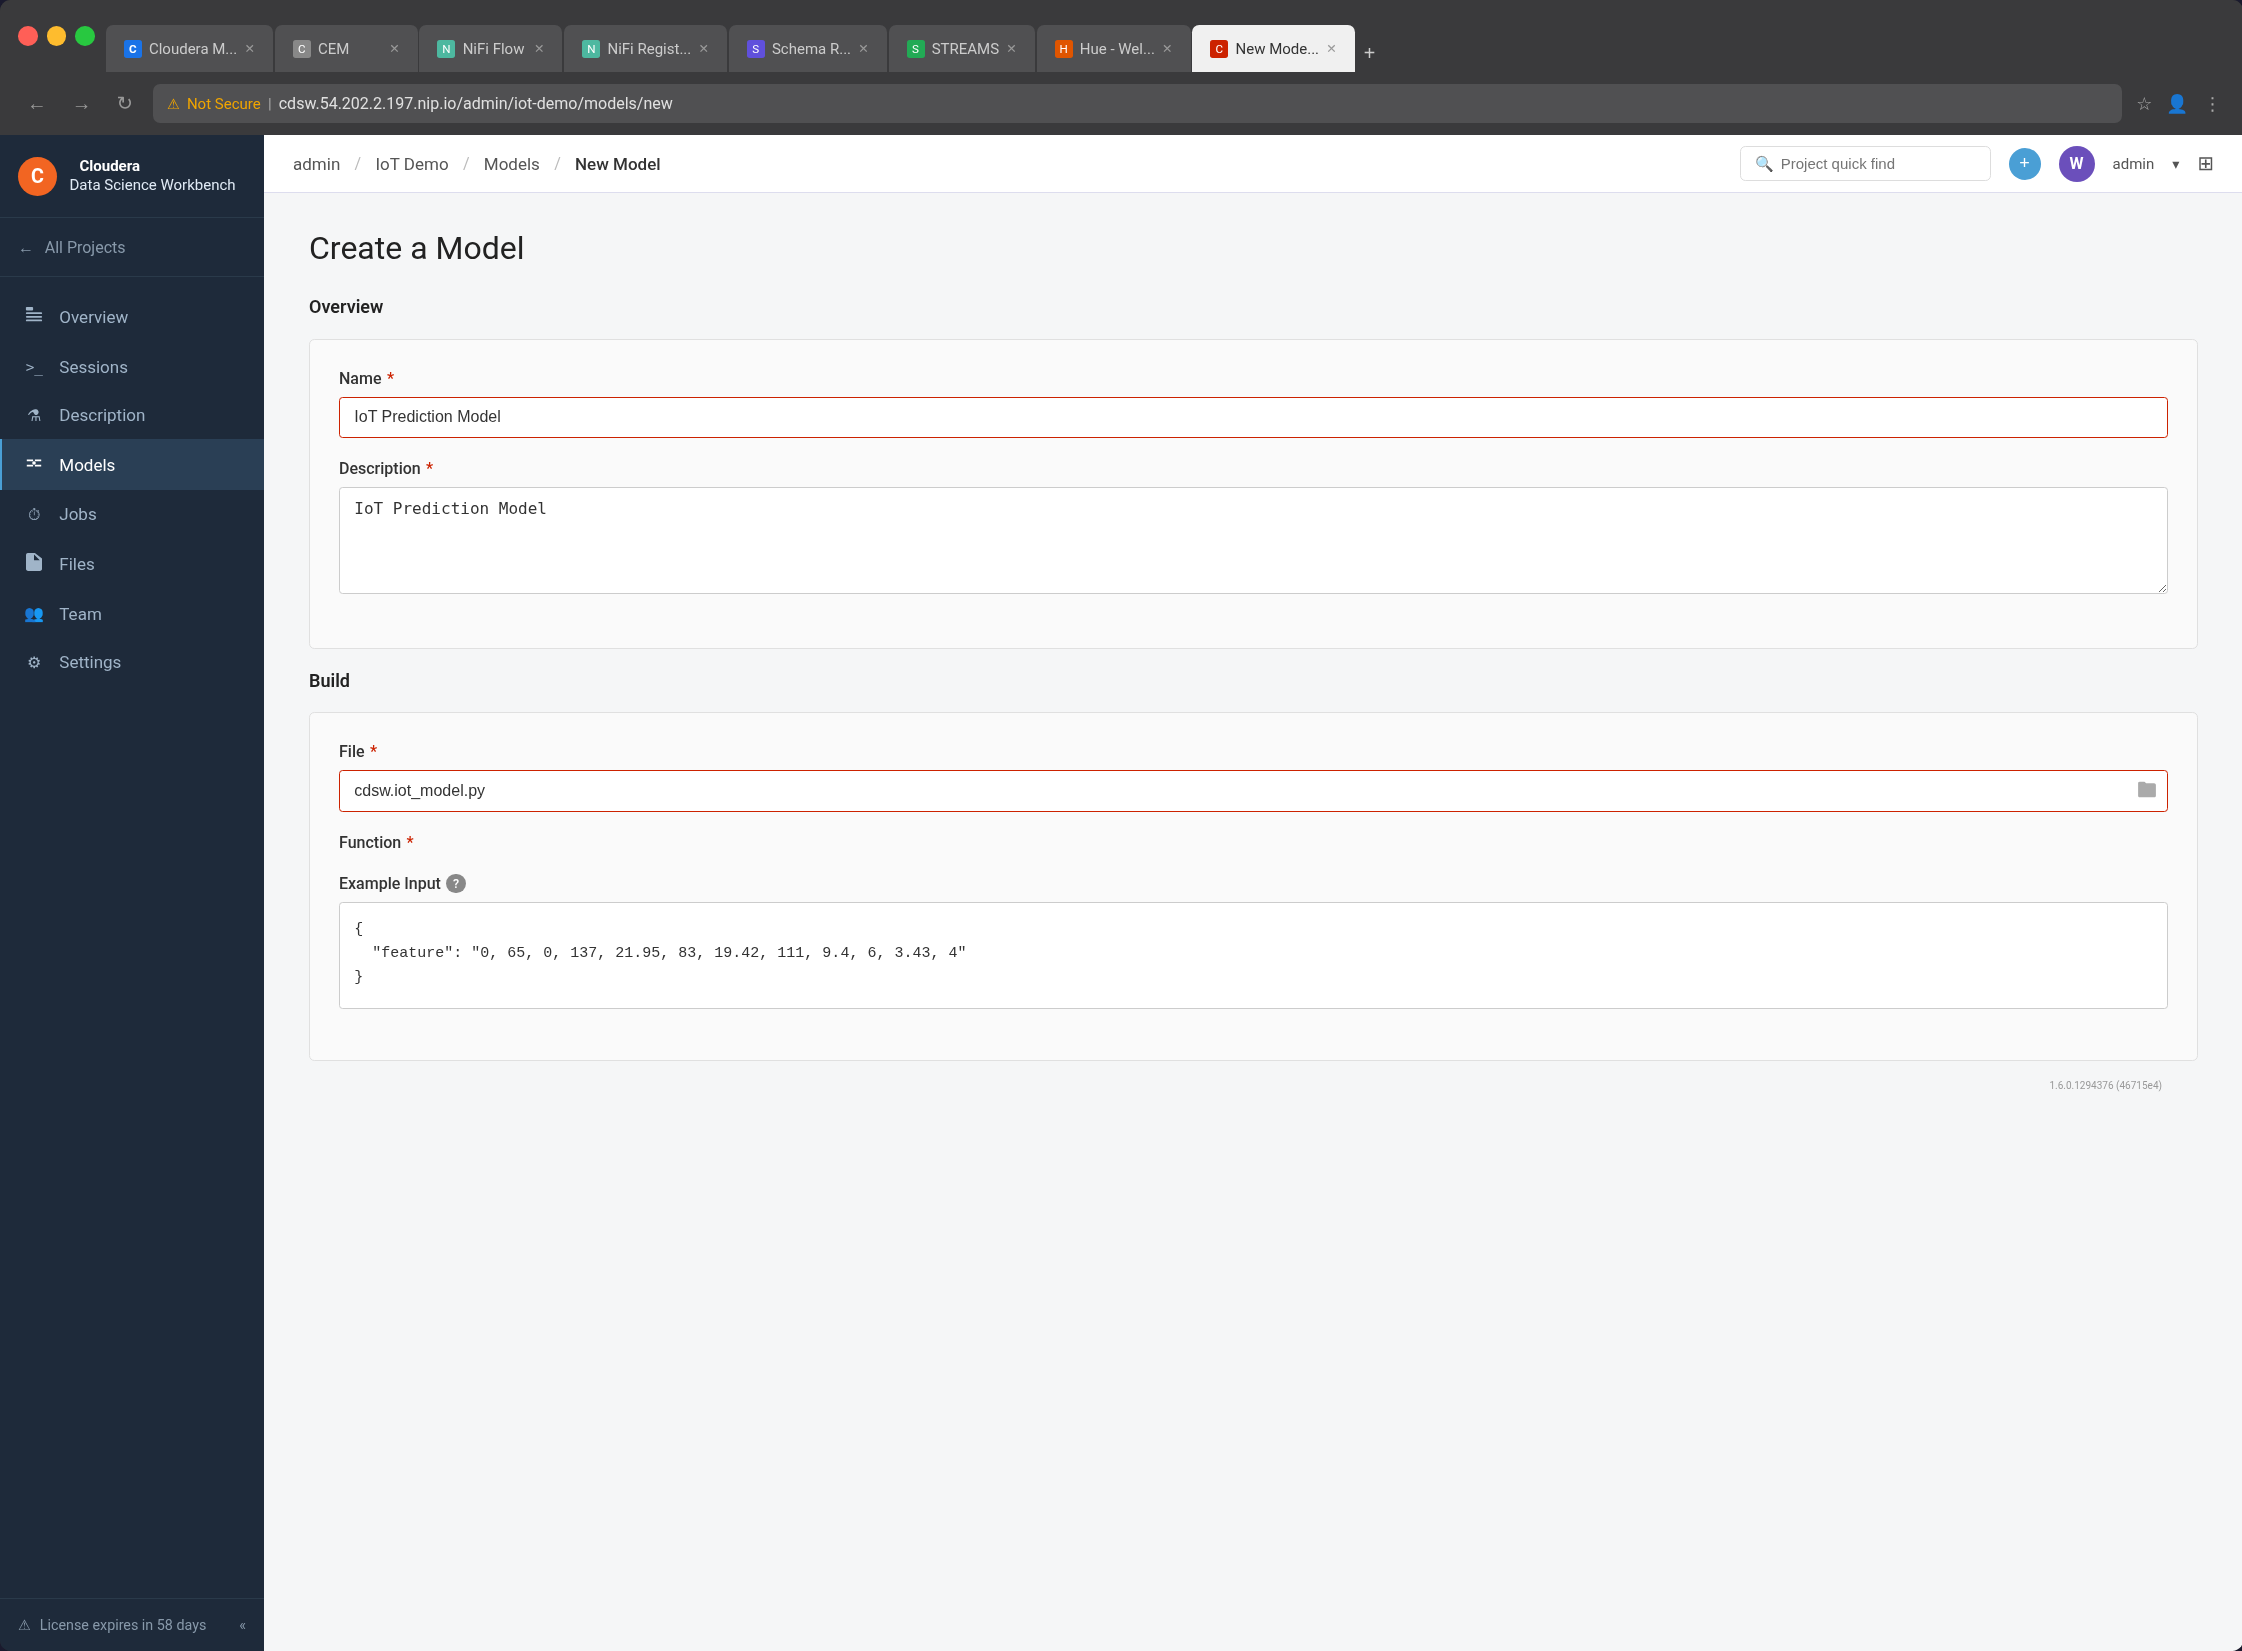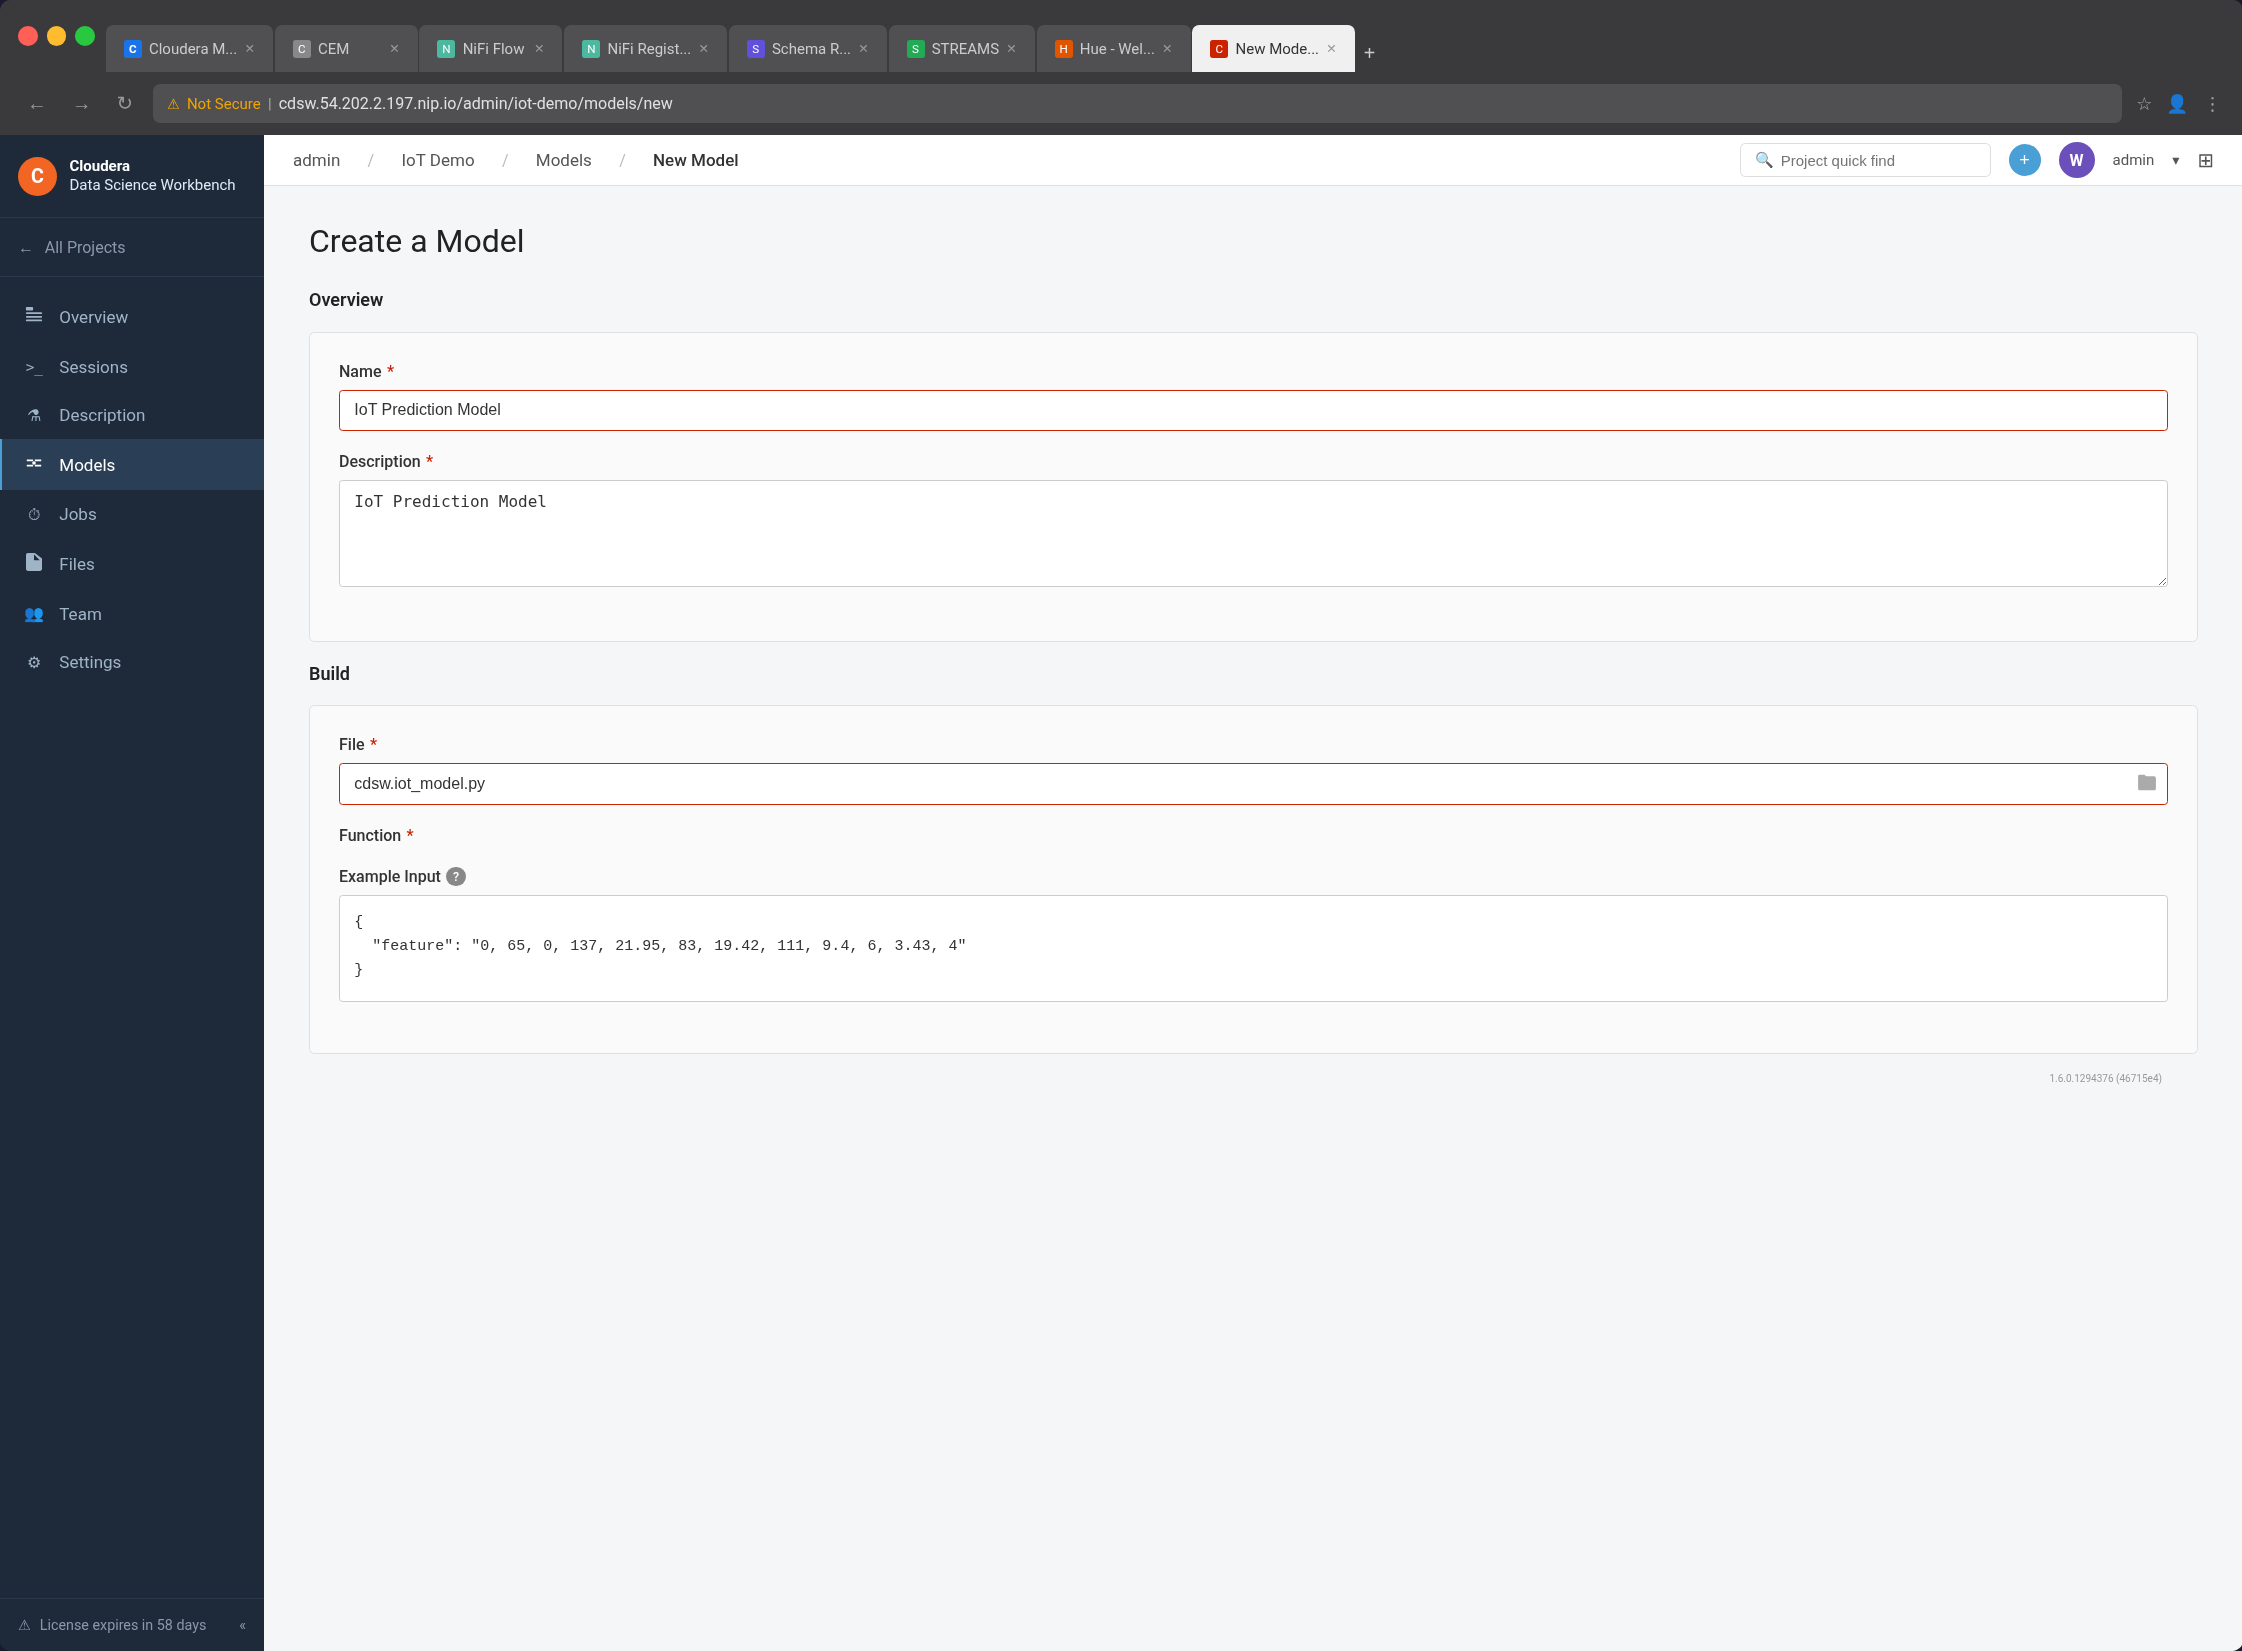--- a/index.html
+++ b/index.html
@@ -28,32 +28,32 @@
     .url-warning { color: #f0a500; font-size: 14.3px; }
     .url-text { color: #e0e0e0; font-size: 16px; }
     .addr-actions { display: flex; gap: 14.3px; color: #aaa; font-size: 18px; }
 
     
     .app-body { flex: 1; display: flex; overflow: hidden; }
     .sidebar { width: 264px; background: #1e2a3a; color: #c8d4e0; display: flex; flex-direction: column; flex-shrink: 0; }
     .sidebar-logo { display: flex; align-items: center; gap: 12.5px; padding: 21.5px 18px; border-bottom: 0.9px solid #2a3a4a; }
     .logo-icon { width: 39px; height: 39px; background: #f26522; border-radius: 50%; display: flex; align-items: center; justify-content: center; color: white; font-size: 19.7px; font-weight: bold; }
     .logo-text { font-size: 15px; color: #e0eaf5; line-height: 1.3; }
-    .logo-text .company { font-weight: bold; color: white; }
+    .logo-text .company { font-weight: bold; color: white; margin-left: 10px; }
     .all-projects { display: flex; align-items: center; gap: 10.7px; padding: 19.7px 18px; color: #8899aa; font-size: 16px; cursor: pointer; border-bottom: 0.9px solid #2a3a4a; }
     .sidebar-nav { flex: 1; padding: 14.3px 0; }
     .nav-item { display: flex; align-items: center; gap: 14.3px; padding: 14.3px 21.5px; font-size: 17px; cursor: pointer; color: #a0b4c8; border-left: 2.7px solid transparent; }
     .nav-item.active { background: #2a3f55; color: #ffffff; border-left: 2.7px solid #4a9fd5; }
     .nav-icon { width: 21.5px; text-align: center; font-size: 16px; }
     .sidebar-footer { padding: 18px; border-top: 0.9px solid #2a3a4a; color: #8899aa; font-size: 14.3px; display: flex; align-items: center; gap: 9px; }
     .footer-expand { margin-left: auto; cursor: pointer; }
 
     
     .content-area { flex: 1; display: flex; flex-direction: column; background: #f5f6f7; overflow: hidden; }
-    .top-nav { background: white; border-bottom: 0.9px solid #dde; height: 51px; display: flex; align-items: center; padding: 2px 29px; gap: 13px; flex-shrink: 0; }
+    .top-nav { background: white; border-bottom: 0.9px solid #dde; height: 58px; display: flex; align-items: center; padding: 2px 29px; gap: 0; flex-shrink: 0; }
     .breadcrumb-item { font-size: 17px; color: #555; padding: 0 14.3px; cursor: pointer; }
     .breadcrumb-item:first-child { padding-left: 0; }
     .breadcrumb-item.active { color: #333; font-weight: 500; }
     .breadcrumb-sep { color: #bbb; font-size: 16px; }
     .top-nav-right { margin-left: auto; display: flex; align-items: center; gap: 18px; }
     .search-box { border: 0.9px solid #ddd; border-radius: 5.4px; padding: 7.2px 14.3px; font-size: 15px; color: #999; width: 251px; display: flex; align-items: center; gap: 7.2px; }
     .search-box input { border: none; outline: none; font-size: 15px; color: #666; width: 100%; background: transparent; }
     .top-btn { width: 32px; height: 32px; border-radius: 50%; background: #4a9fd5; color: white; border: none; font-size: 18px; cursor: pointer; display: flex; align-items: center; justify-content: center; }
     .user-avatar { width: 36px; height: 36px; border-radius: 50%; background: #6b4fbb; color: white; display: flex; align-items: center; justify-content: center; font-size: 16px; font-weight: bold; cursor: pointer; }
     .user-label { font-size: 15px; color: #555; cursor: pointer; }

